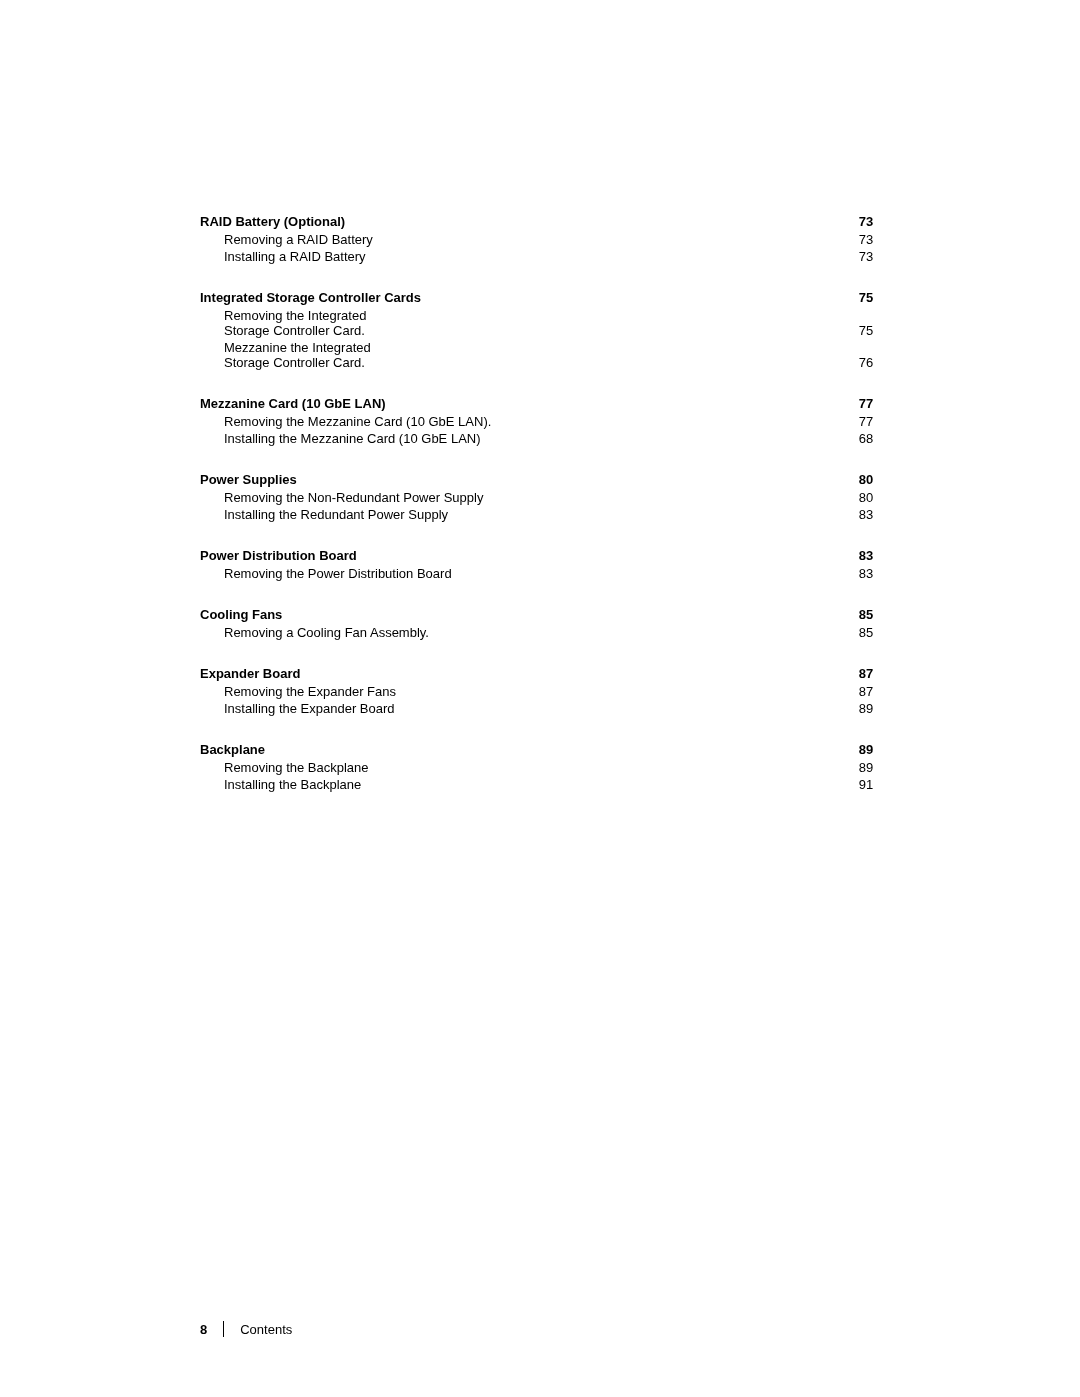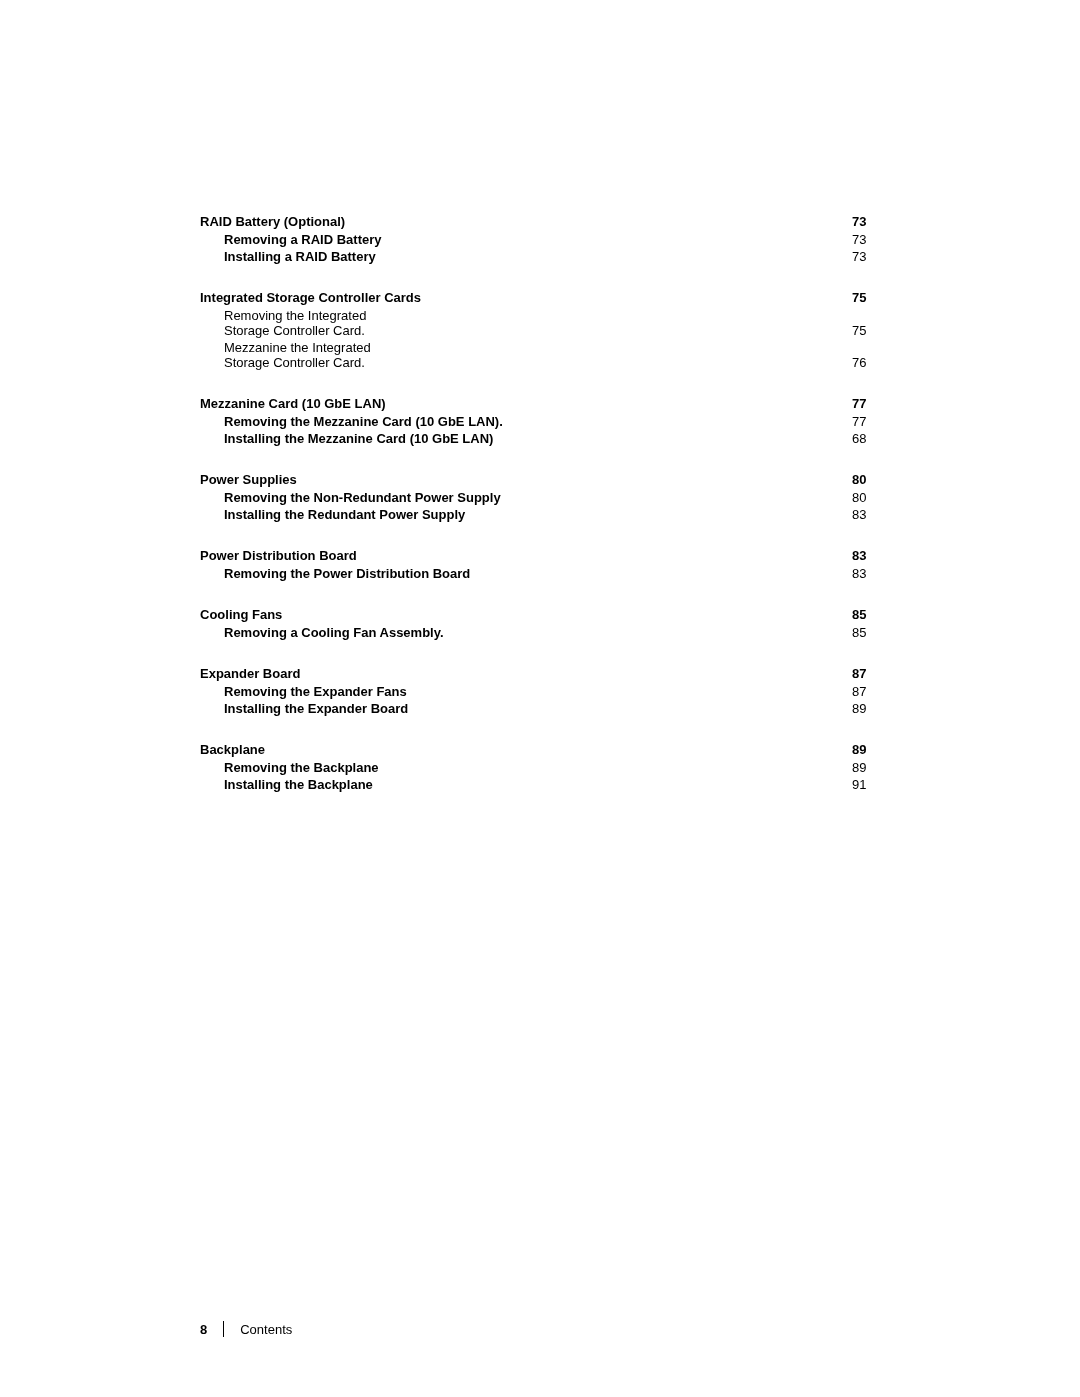--- a/index.html
+++ b/index.html
@@ -49,21 +49,20 @@
 
     .toc-title {
       font-weight: bold;
       font-size: 13px;
       white-space: nowrap;
     }
 
     .toc-sub-title {
       font-size: 13px;
       white-space: nowrap;
-      font-weight: bold;
     }
 
     .toc-dots {
       flex: 1;
       border-bottom: 1px dotted transparent;
       margin: 0 3px 3px 3px;
       overflow: hidden;
       position: relative;
     }
 
@@ -76,21 +75,21 @@
       overflow: hidden;
       width: 100%;
       font-size: 13px;
       letter-spacing: 1px;
     }
 
     .toc-page {
       font-weight: bold;
       font-size: 13px;
       min-width: 28px;
-      text-align: left;
+      text-align: center;
     }
 
     .toc-page.normal {
       font-weight: normal;
     }
 
     .multi-line-entry {
       margin-bottom: 2px;
     }
 

